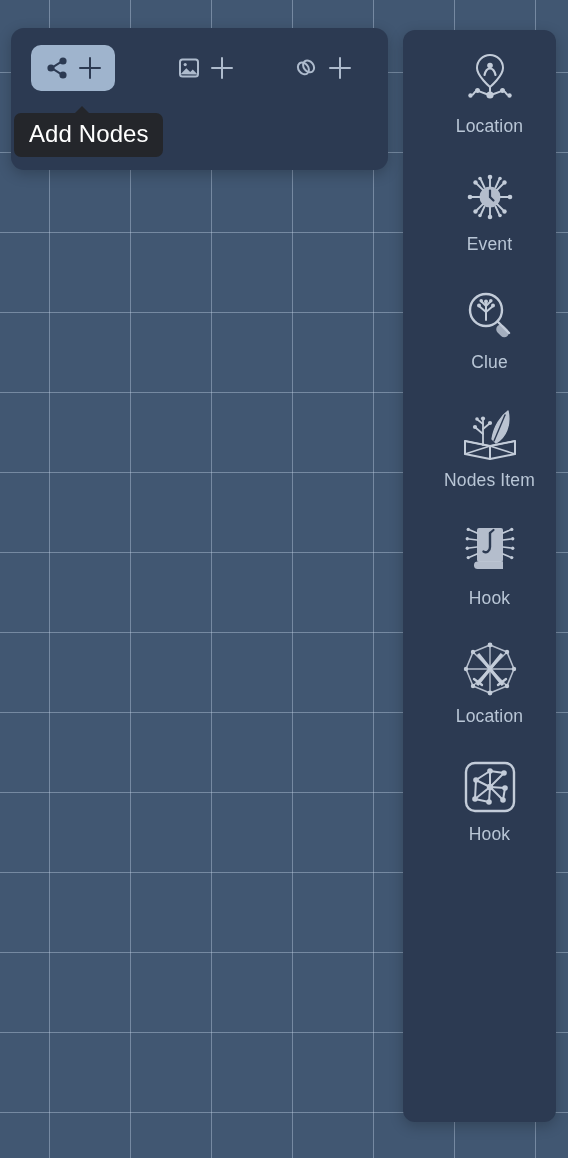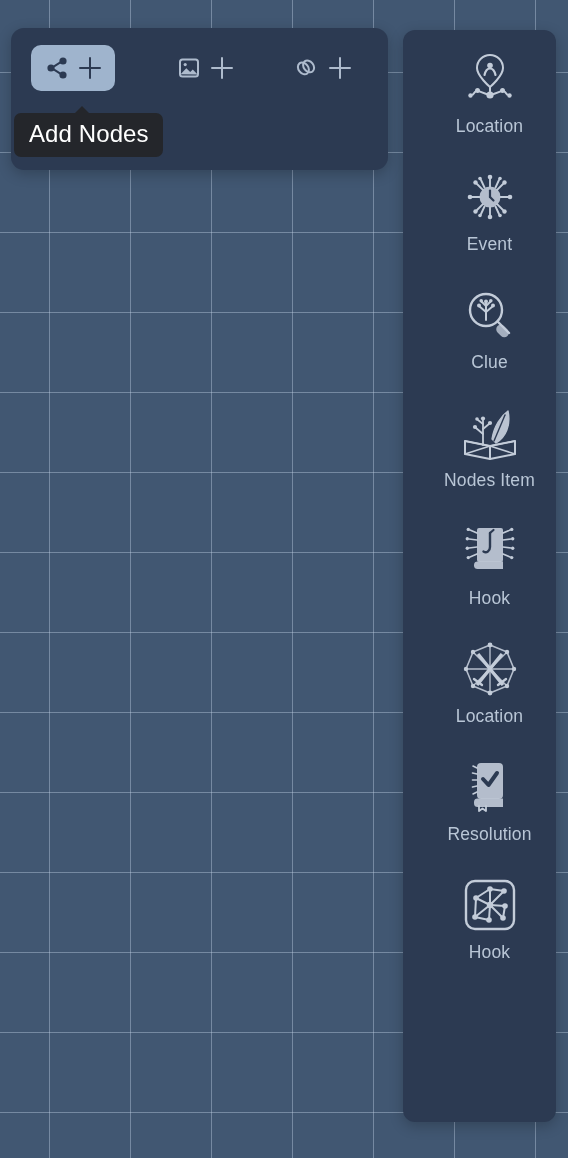--- a/index.html
+++ b/index.html
@@ -353,38 +353,20 @@
           </g>
           <g stroke="currentColor" stroke-width="2.4">
             <line x1="14" y1="40" x2="22" y2="46"></line>
             <line x1="46" y1="40" x2="38" y2="46"></line>
           </g>
         </svg>
       </span>
       <span class="palette-label">Location</span>
     </div>
 
-    <div class="palette-item">
-      <span class="palette-icon">
-        <svg width="60" height="60" viewBox="0 0 60 60" fill="none" stroke="currentColor" stroke-width="2" stroke-linecap="round" stroke-linejoin="round">
-          <rect x="17" y="6" width="26" height="36" rx="4" fill="currentColor" stroke="none" opacity="0.9"></rect>
-          <path d="M14 45 C14 42.5 15.5 41.5 17.5 41.5 L43 41.5 L43 50 L17.5 50 C15.5 50 14 49 14 46 Z" fill="currentColor" stroke="none" opacity="0.9"></path>
-          <polyline points="23,22 28.5,28 37,16" stroke="#2c3a52" stroke-width="4" fill="none"></polyline>
-          <g stroke-width="1.6">
-            <line x1="17" y1="11" x2="13" y2="9"></line>
-            <line x1="17" y1="17" x2="12.5" y2="16"></line>
-            <line x1="17" y1="23" x2="12.5" y2="23"></line>
-            <line x1="17" y1="29" x2="12.5" y2="30"></line>
-            <line x1="17" y1="35" x2="13" y2="37"></line>
-          </g>
-          <path d="M19 49 L19 54 L22.5 51.5 L26 54 L26 49" stroke-width="1.8" fill="none"></path>
-        </svg>
-      </span>
-      <span class="palette-label">Resolution</span>
-    </div>
 
     <div class="palette-item">
       <span class="palette-icon">
         <svg width="60" height="60" viewBox="0 0 60 60" fill="none" stroke="currentColor" stroke-width="2.4" stroke-linecap="round" stroke-linejoin="round">
           <rect x="6" y="6" width="48" height="48" rx="9"></rect>
           <g stroke-width="2">
             <line x1="30" y1="30" x2="16" y2="23"></line>
             <line x1="30" y1="30" x2="30" y2="14"></line>
             <line x1="30" y1="30" x2="44" y2="16"></line>
             <line x1="30" y1="30" x2="45" y2="31"></line>

